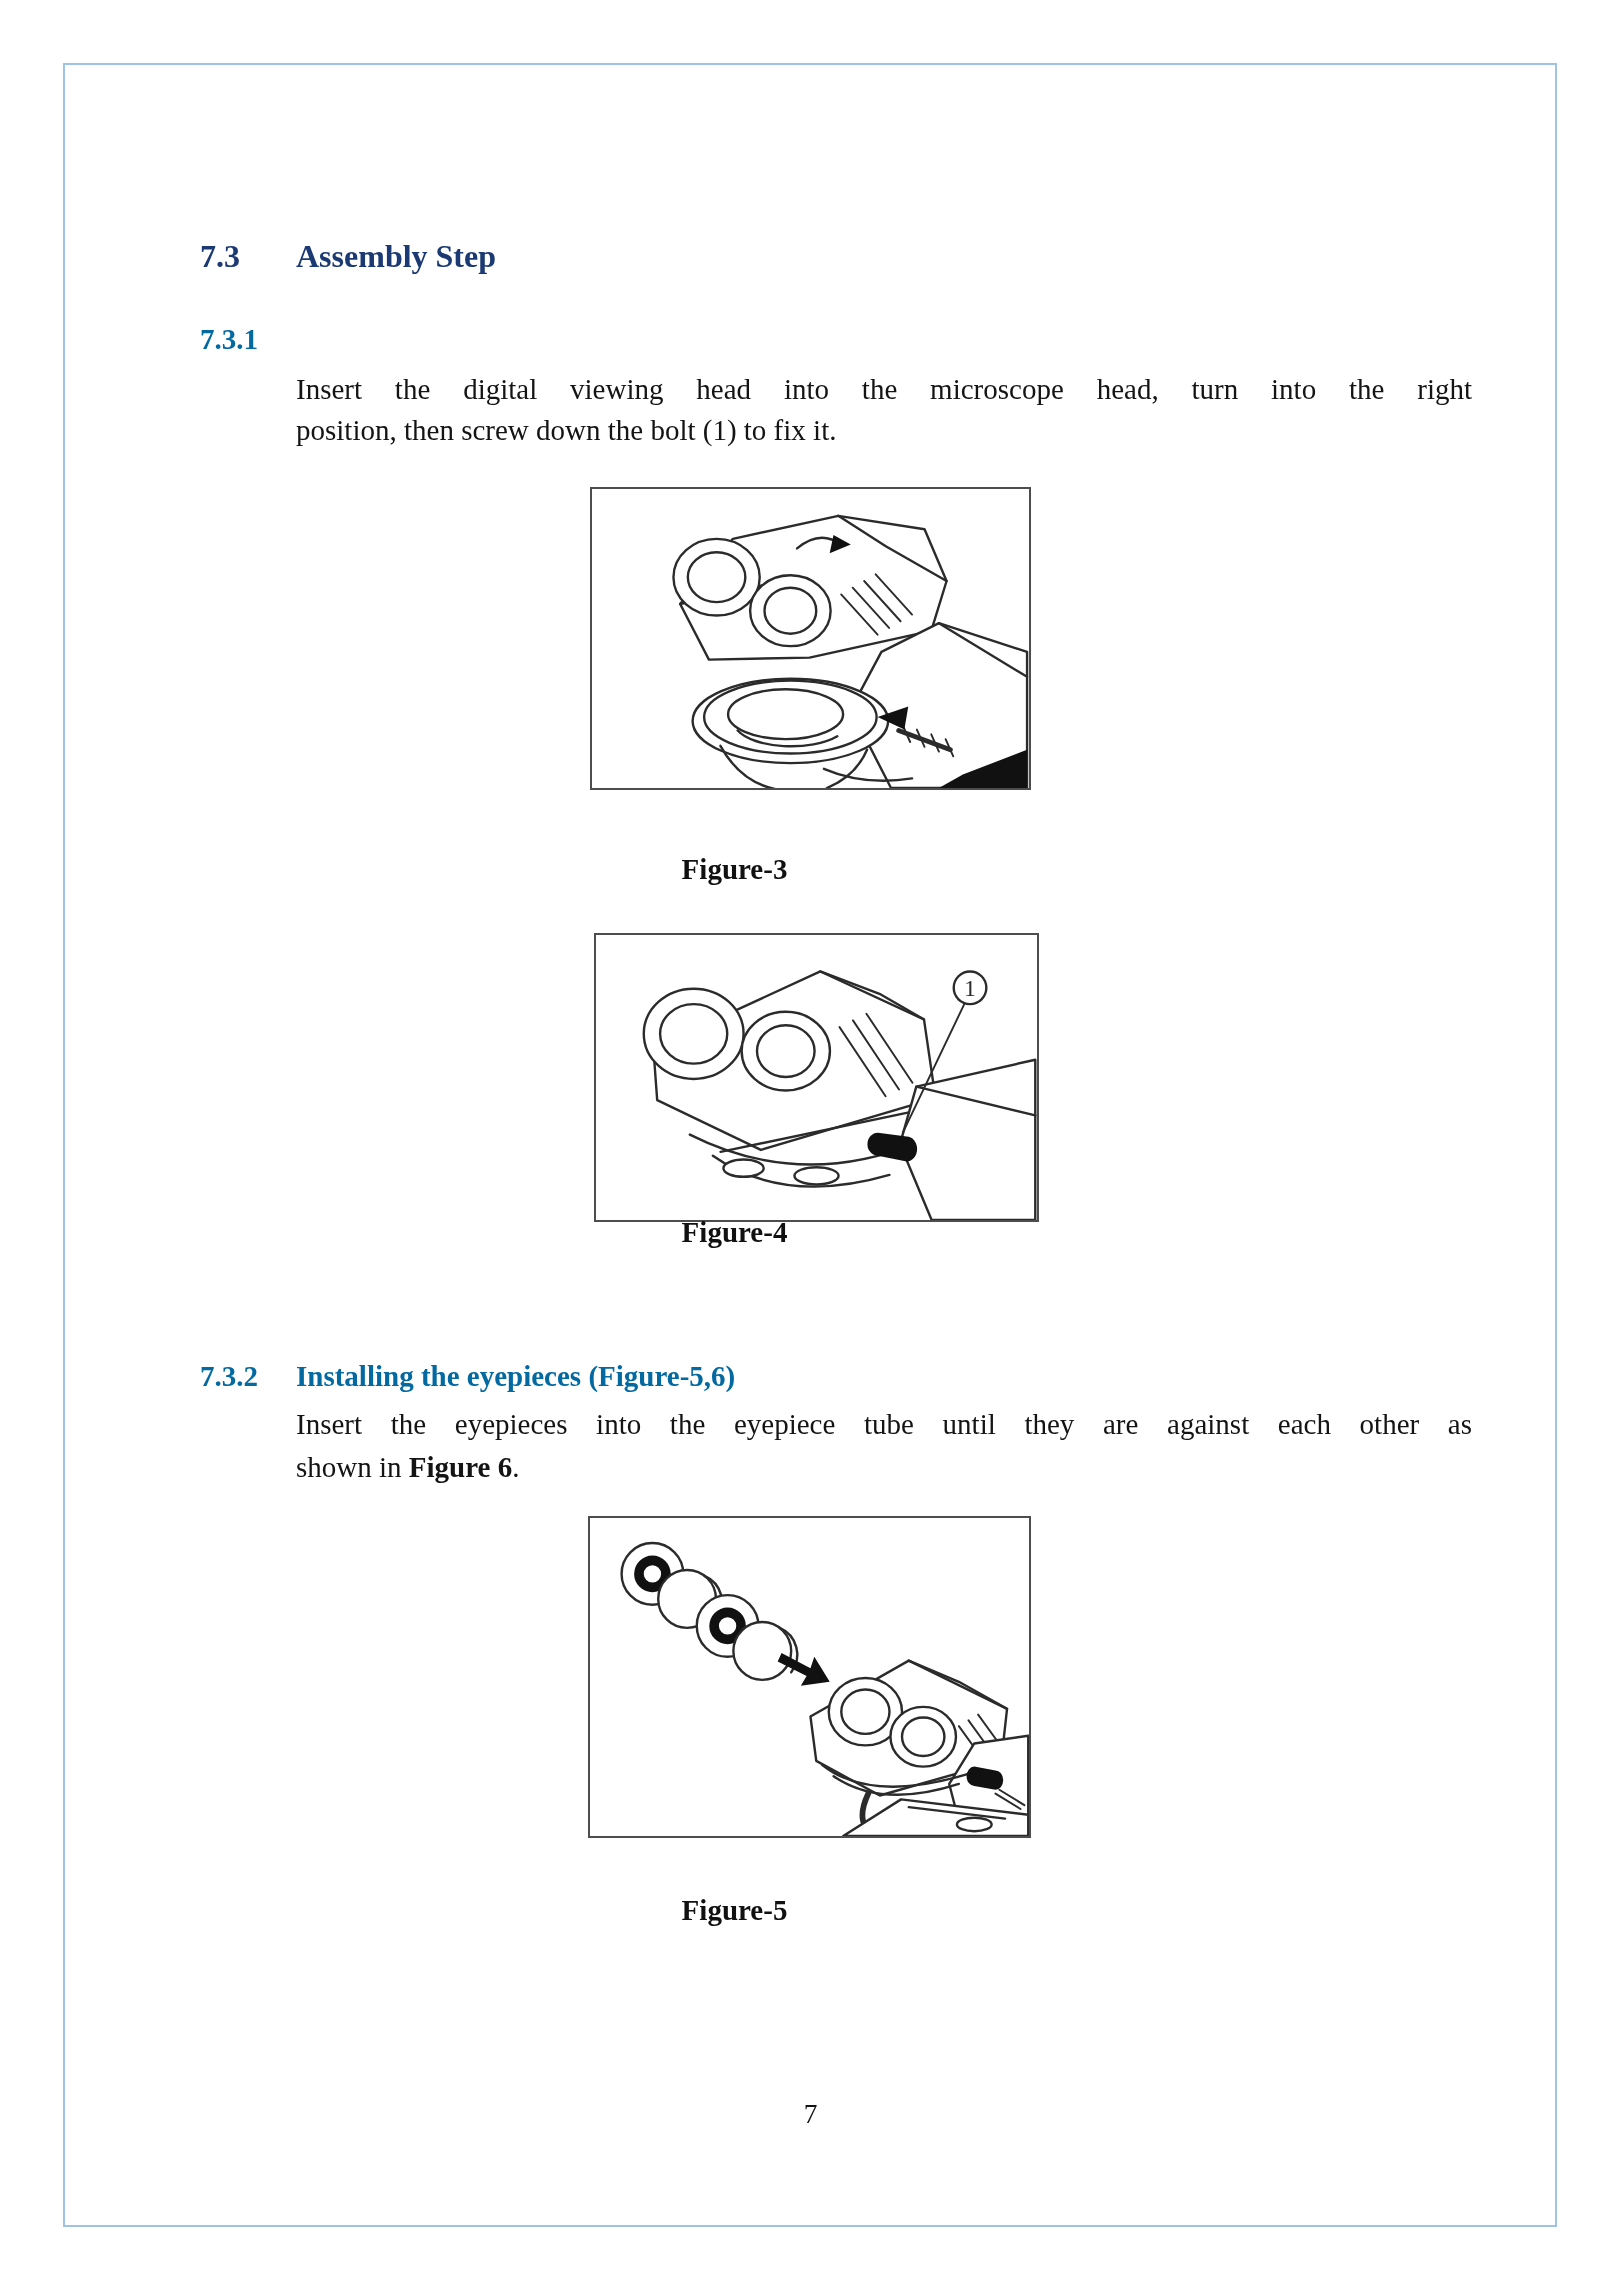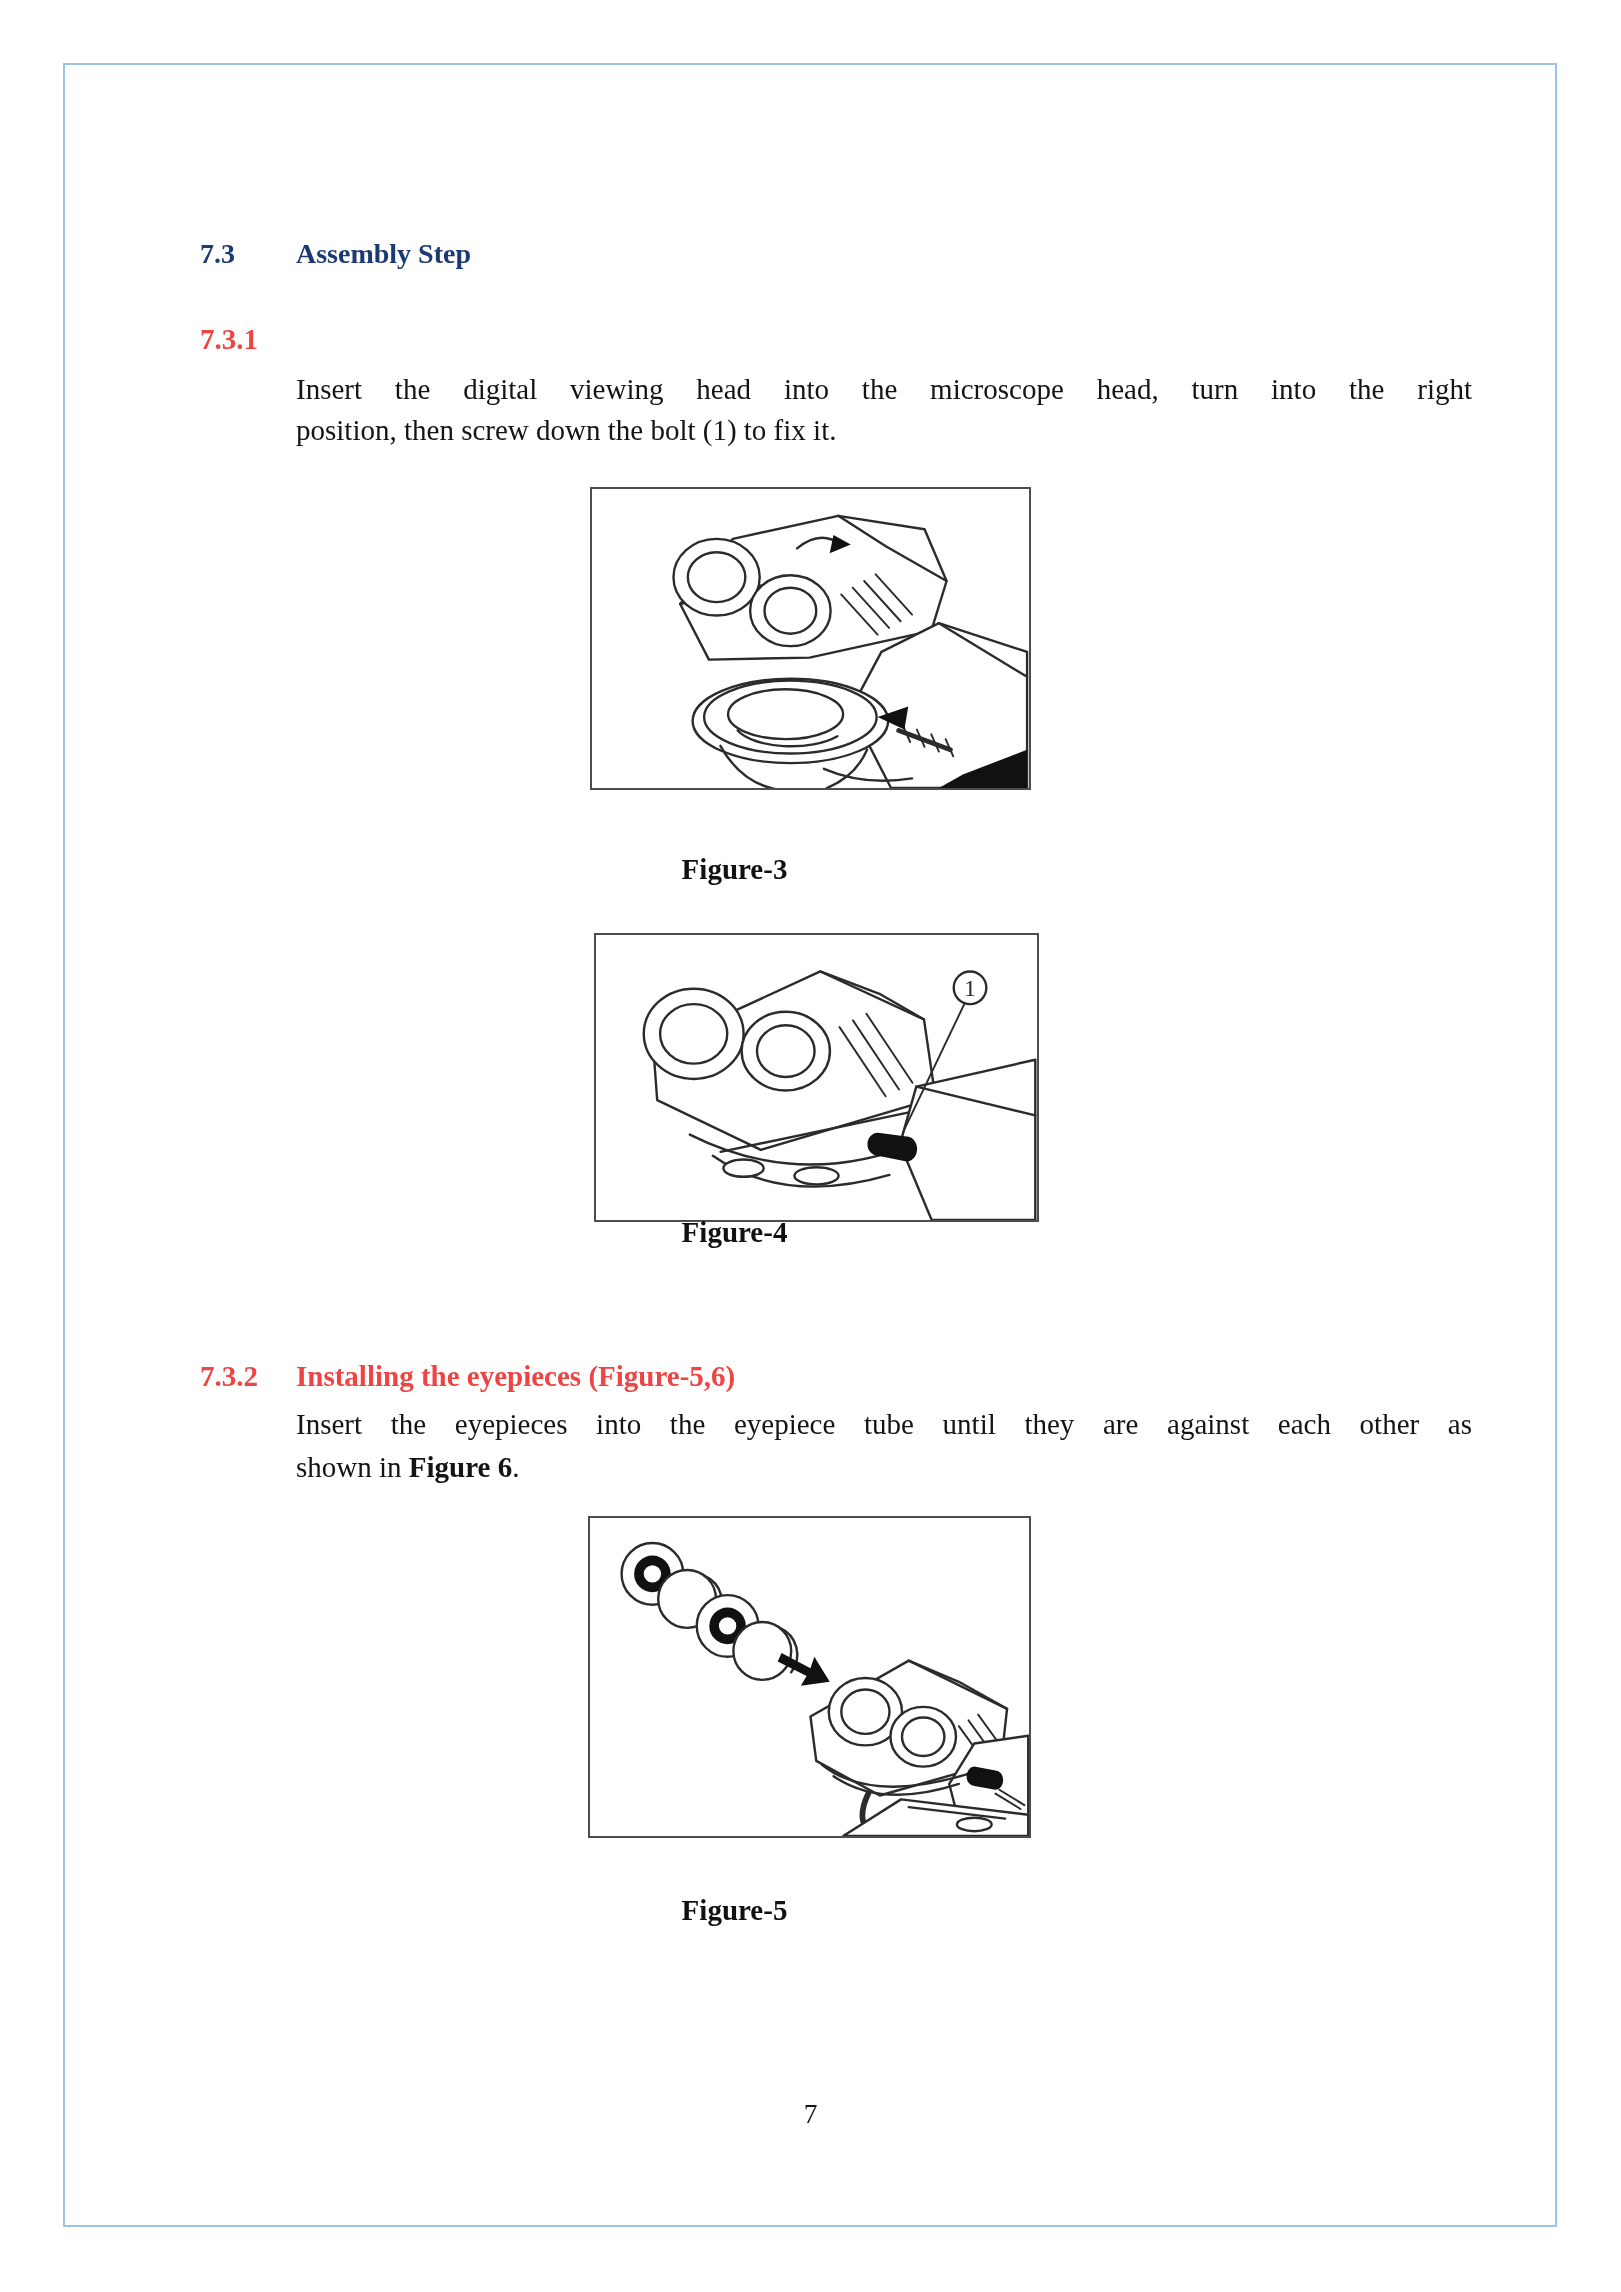--- a/index.html
+++ b/index.html
@@ -22,22 +22,22 @@
     background-color:#13276a;
     background-image:radial-gradient(circle, rgba(140,170,230,0.28) 1.2px, transparent 1.3px);
     background-size:8.8px 8.8px;
     display:flex;align-items:center;justify-content:center;
   }
   .header-title{
     color:#ffffff;font-weight:bold;font-size:37px;letter-spacing:0.5px;
   }
   .hrow{position:absolute;left:200px;display:flex;}
   .hnum{display:inline-block;width:96px;flex:0 0 96px;}
-  .sec-color{color:#1b3a73;font-weight:bold;font-size:28px;}
-  .sub-head{color:#ef4444;font-weight:bold;font-size:29px;}
+  .sec-color{color:#1b3a73;font-weight:bold;font-size:32px;}
+  .sub-head{color:#0369a1;font-weight:bold;font-size:29px;}
   .body-line{
     position:absolute;left:296px;width:1176px;
     font-size:29px;color:#141414;line-height:41px;
   }
   .just{text-align:justify;text-align-last:justify;}
   .figure-box{
     position:absolute;
     border:2.9px solid #4d4d4d;
     background:#ffffff;
   }

